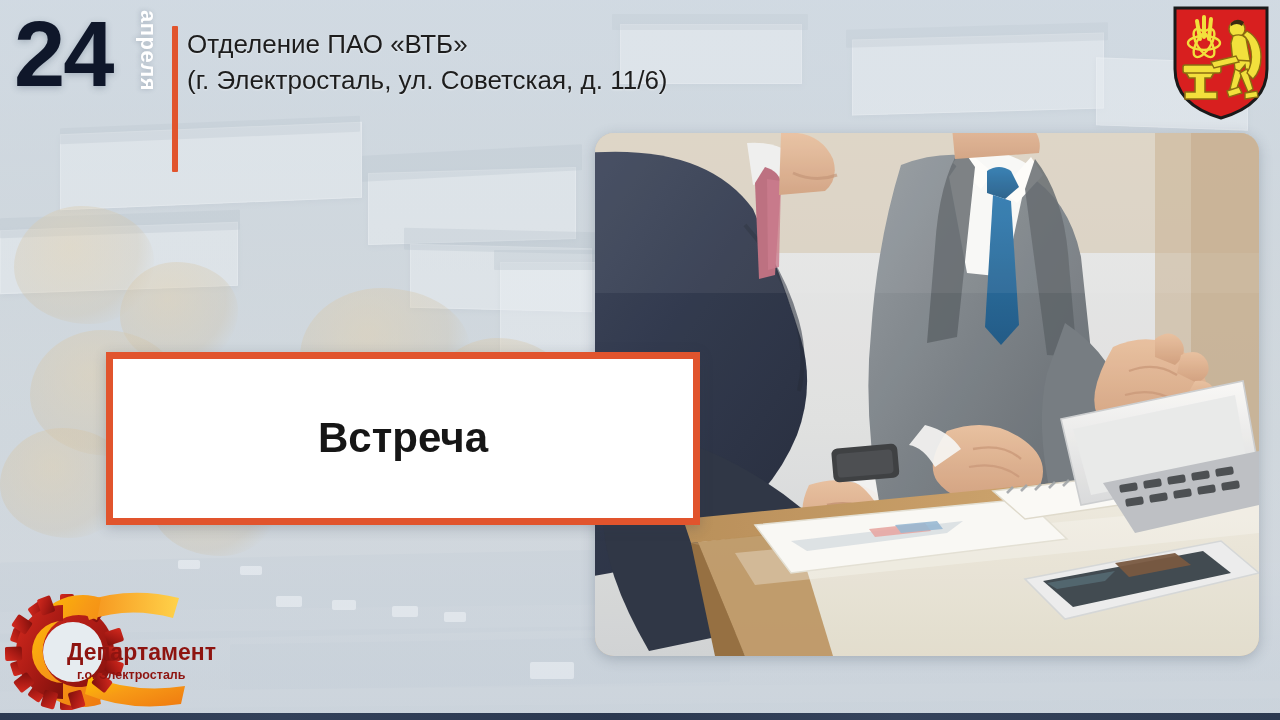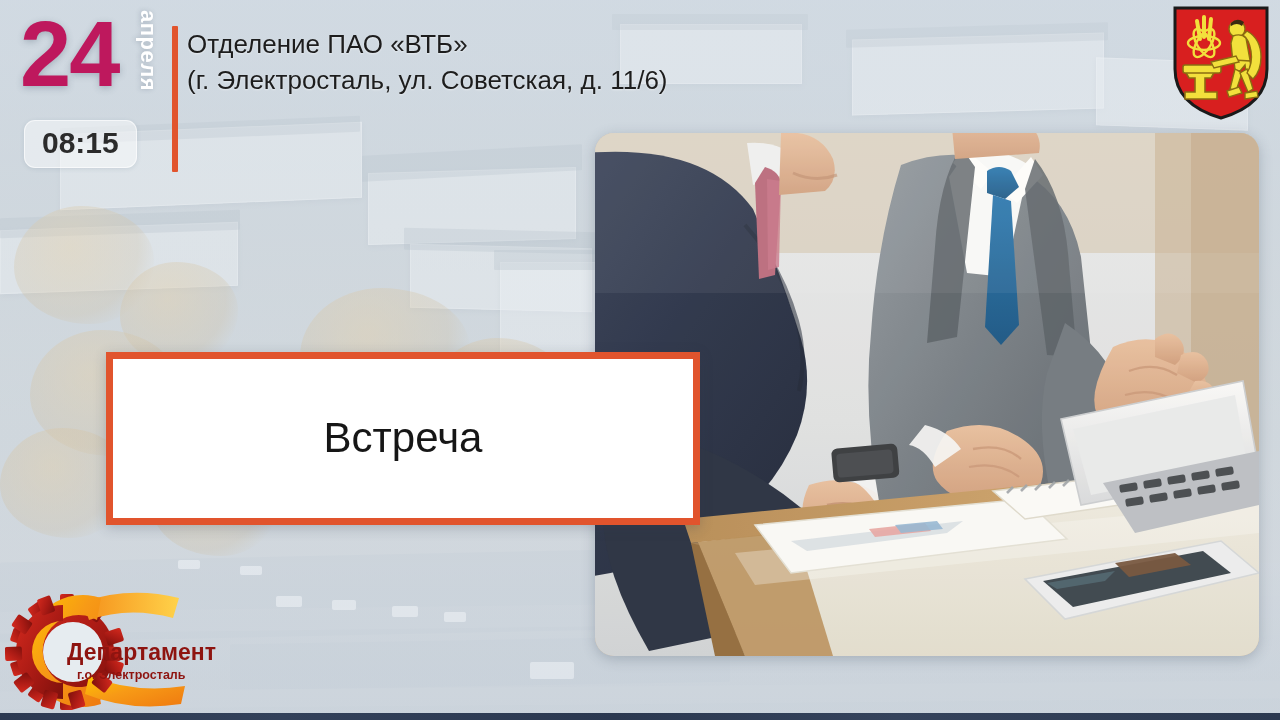--- a/index.html
+++ b/index.html
@@ -89,25 +89,24 @@
   }
 
   
   .date-num {
     position: absolute;
     left: 14px;
     top: 8px;
     font-size: 92px;
     line-height: 1;
     font-weight: bold;
-    color: #be185d;
+    color: #0f172a;
     letter-spacing: -2px;
     text-shadow: 0 2px 7px rgba(60,80,100,0.30);
     user-select: none;
-    margin-left: 6px;
   }
   .date-month {
     position: absolute;
     left: 133px;
     top: 10px;
     width: 150px;
     height: 28px;
     transform: rotate(90deg);
     transform-origin: 14px 14px;
     font-size: 22px;
@@ -196,20 +195,21 @@
     align-items: center;
     justify-content: center;
     flex-direction: column;
   }
   .title-line {
     font-size: 42px;
     line-height: 1.30;
     color: #161616;
     text-align: center;
     white-space: nowrap;
+    font-weight: bold;
   }
 
   
   .dept-logo {
     position: absolute;
     left: 5px;
     bottom: 10px;
     width: 225px;
     height: 120px;
     text-align: right;
@@ -262,21 +262,20 @@
     <div class="veh" style="left:530px;top:662px; width:44px; height:17px;"></div>
     <div class="veh" style="left:178px;top:560px; width:22px; height:9px;"></div>
     <div class="veh" style="left:240px;top:566px; width:22px; height:9px;"></div>
 
     <div class="bg-haze"></div>
     <div class="bottom-rule"></div>
   </div>
 
   <div class="date-num">24</div>
   <div class="date-month">апреля</div>
-  <div class="time-badge">08:15</div>
 
   <div class="accent-bar"></div>
 
   <div class="header-text">
     <div class="l1">Отделение ПАО «ВТБ»</div>
     <div class="l2">(г. Электросталь, ул. Советская, д. 11/6)</div>
   </div>
 
   <div class="coat">
     <svg viewBox="0 0 100 116" xmlns="http://www.w3.org/2000/svg">

